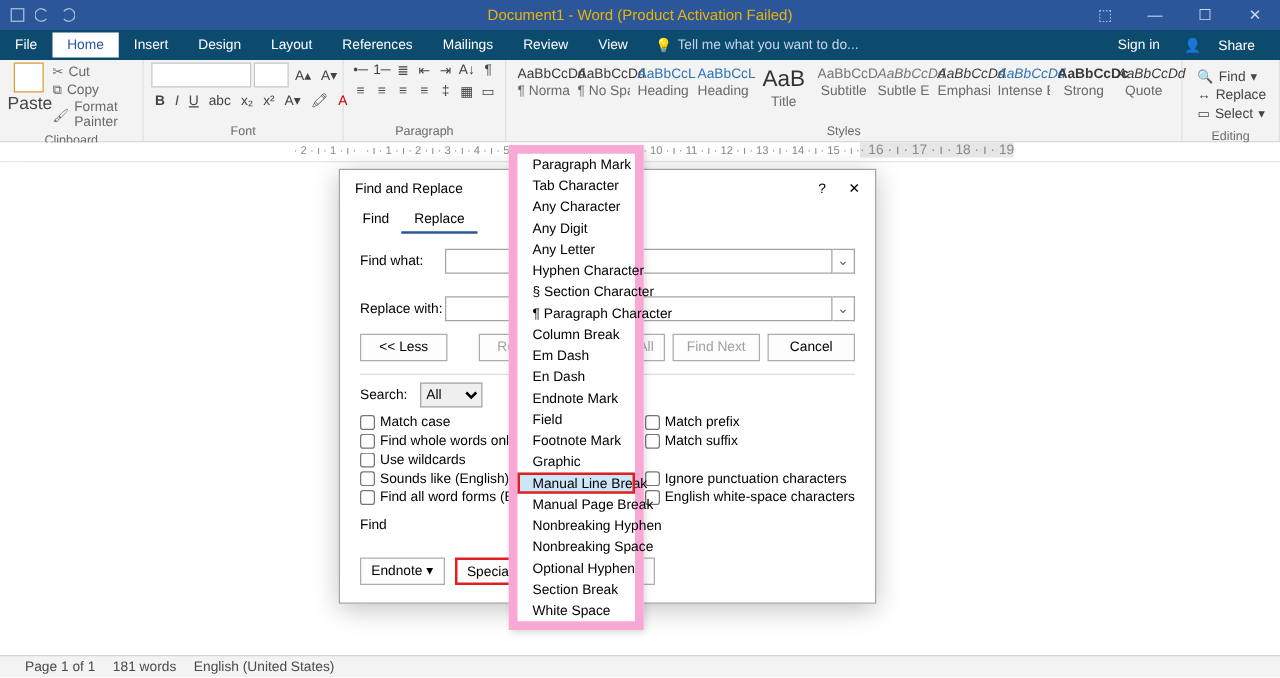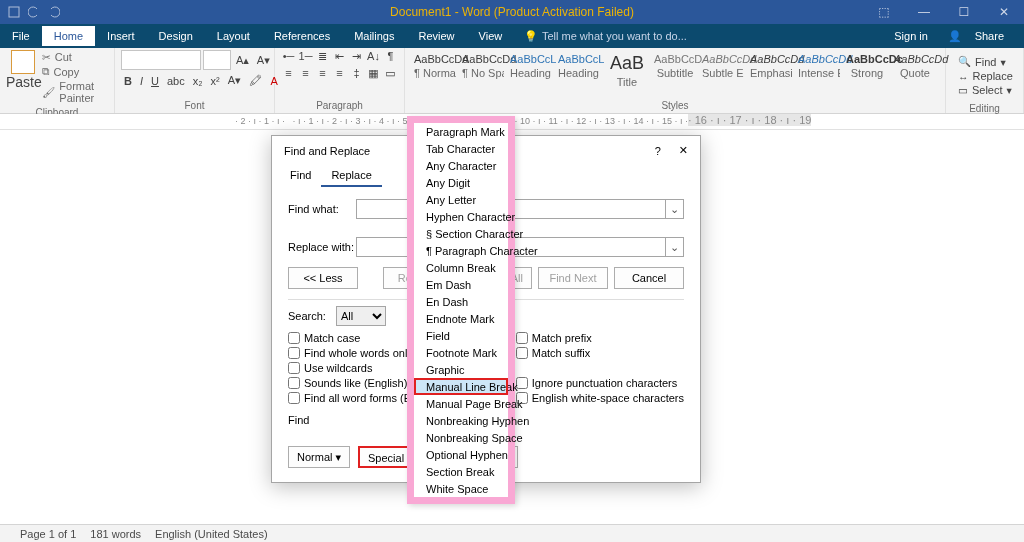--- a/index.html
+++ b/index.html
@@ -316,21 +316,21 @@
           </label>
         <label>
             <input type="checkbox" style="">
             <span>English white-space characters</span>
           </label>
       </div>
     </div>
     <div class="find-h">Find</div>
   </div>
   <div class="bottom-row">
-    <span class="dlg-btn" style="min-width:60px"><span>Normal</span> ▾</span>
+    <span class="dlg-btn" style="min-width:60px"><span>Endnote</span> ▾</span>
     <span class="dlg-btn highlighted-btn" style="min-width:60px"><span>Special</span> ▾</span>
     <span class="dlg-btn" style="color:#a0a0a0">No Formatting</span>
   </div>
 </div>
 
 <div class="special-menu">
   <div>Paragraph Mark</div>
   <div>Tab Character</div>
   <div>Any Character</div>
   <div>Any Digit</div>

